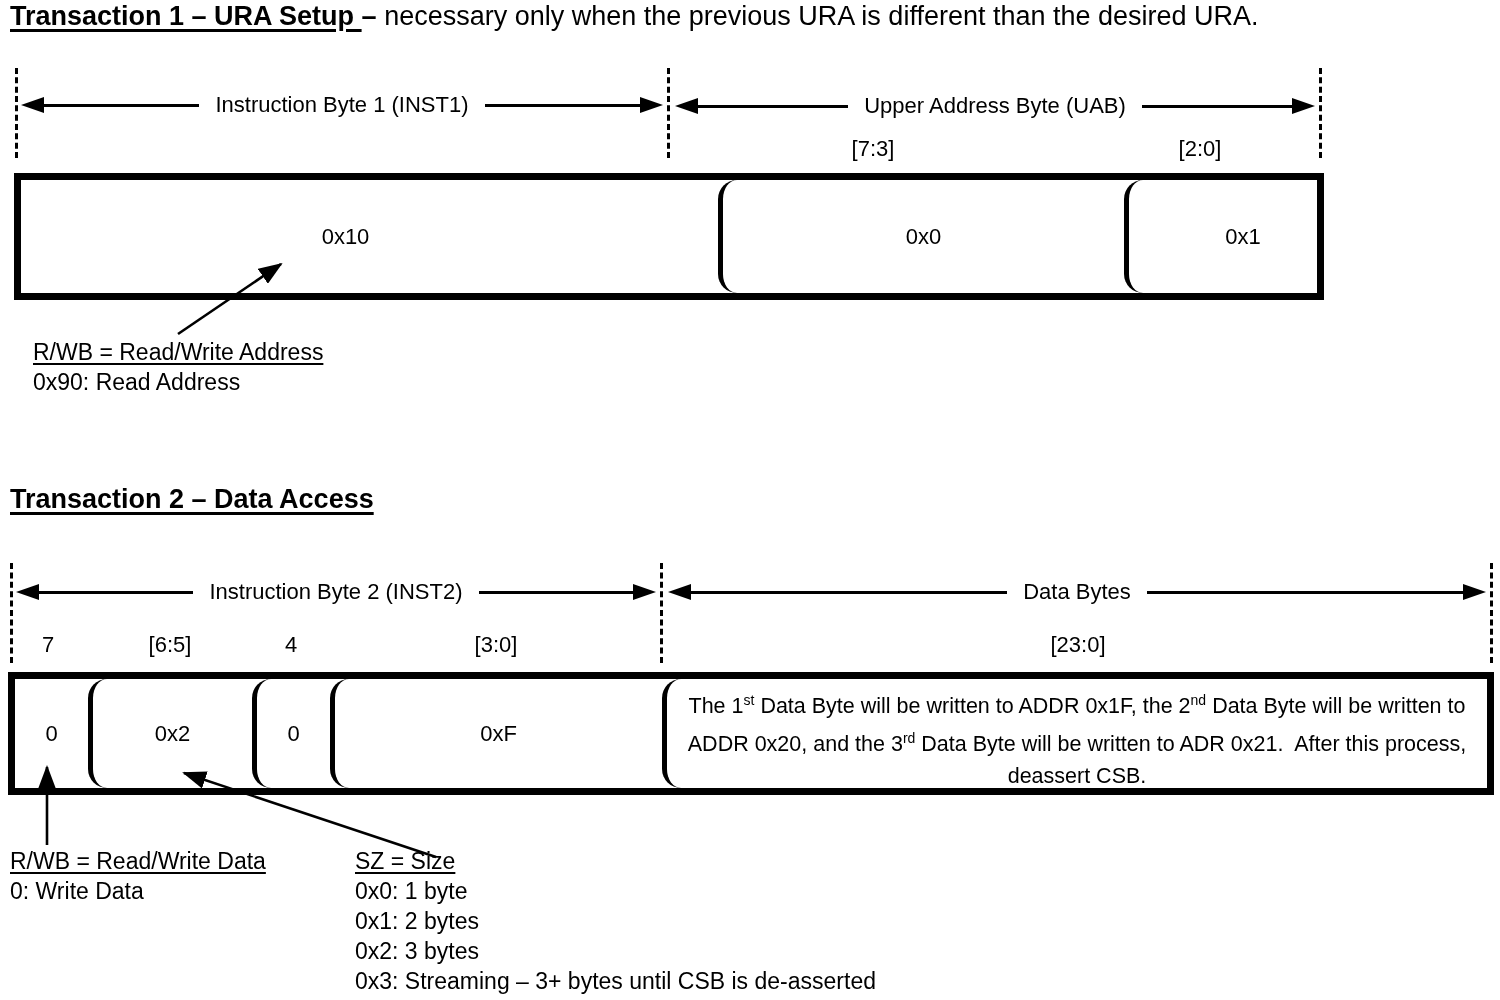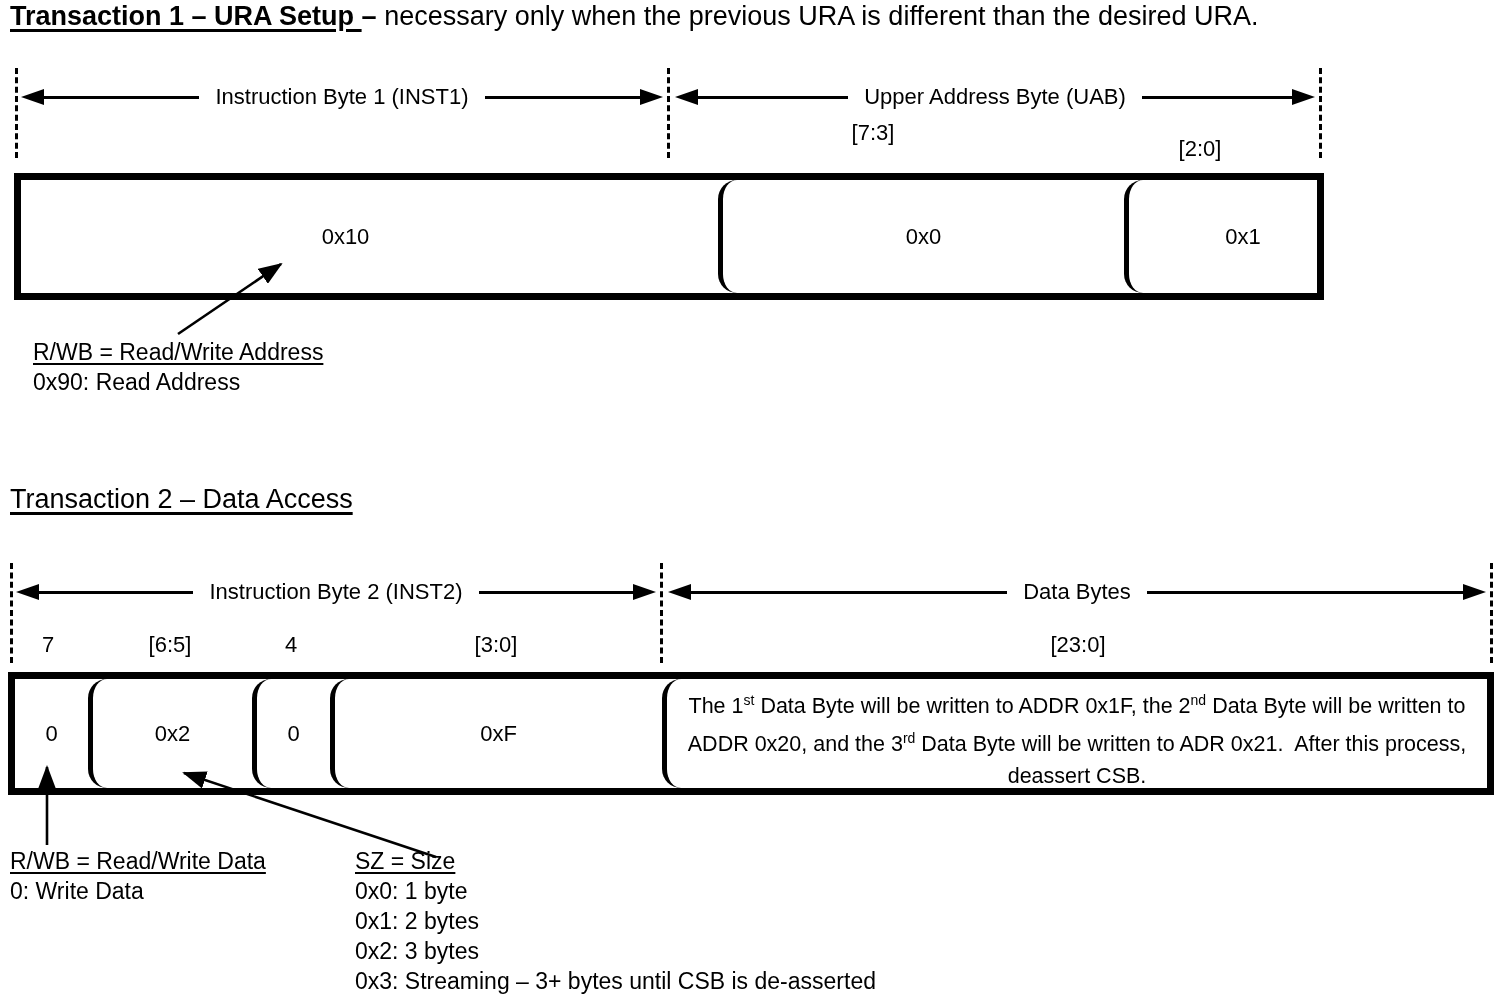--- a/index.html
+++ b/index.html
@@ -6,21 +6,21 @@
   body {
     width:1500px; height:1000px; background:#ffffff; color:#000000;
     font-family:"Liberation Sans", sans-serif; position:relative; overflow:hidden;
   }
   .abs { position:absolute; }
 
   
   .title { font-size:27px; white-space:nowrap; }
   .title .bold-u { font-weight:bold; text-decoration:underline; text-decoration-thickness:3px; text-underline-offset:4px; }
   .title .bold { font-weight:bold; }
-  .heading { font-size:27px; font-weight:normal; text-decoration:underline; text-decoration-thickness:3px; text-underline-offset:4px; white-space:nowrap; }
+  .heading { font-size:27px; font-weight:bold; text-decoration:underline; text-decoration-thickness:3px; text-underline-offset:4px; white-space:nowrap; }
 
   
   .dash-v { width:0; border-left:3px dashed #000; }
 
   
   .dimspan { display:flex; align-items:center; height:24px; }
   .dimspan .line { flex:1; height:3px; background:#000; }
   .dimspan .label { margin:0 16px; font-size:22px; white-space:nowrap; }
   .ah-left  { width:0; height:0; border-top:8px solid transparent; border-bottom:8px solid transparent; border-right:23px solid #000; }
   .ah-right { width:0; height:0; border-top:8px solid transparent; border-bottom:8px solid transparent; border-left:23px solid #000; }
@@ -48,37 +48,37 @@
 <body>
 
 <div class="abs title" style="left:10px; top:1px;">
   <span class="bold-u">Transaction 1 – URA Setup </span><span class="bold">– </span><span>necessary only when the previous URA is different than the desired URA.</span>
 </div>
 
 <div class="abs dash-v" style="left:15px;  top:68px; height:90px;"></div>
 <div class="abs dash-v" style="left:667px; top:68px; height:90px;"></div>
 <div class="abs dash-v" style="left:1319px;top:68px; height:90px;"></div>
 
-<div class="abs dimspan" style="left:21px; top:85px; width:642px;">
+<div class="abs dimspan" style="left:21px; top:93px; width:642px;">
   <div class="ah-left"></div>
   <div class="line"></div>
   <div class="label">Instruction Byte 1 (INST1)</div>
   <div class="line"></div>
   <div class="ah-right"></div>
 </div>
-<div class="abs dimspan" style="left:675px; top:85px; width:640px;">
+<div class="abs dimspan" style="left:675px; top:94px; width:640px;">
   <div class="ah-left"></div>
   <div class="line"></div>
   <div class="label">Upper Address Byte (UAB)</div>
   <div class="line"></div>
   <div class="ah-right"></div>
 </div>
 
 <div class="abs bitlabel" style="left:342px;  top:136px;margin-top:36px;">[7:0]</div>
-<div class="abs bitlabel" style="left:873px;  top:120px;text-align:center;">[7:3]</div>
+<div class="abs bitlabel" style="left:873px;  top:136px;text-align:center;">[7:3]</div>
 <div class="abs bitlabel" style="left:1200px; top:136px;">[2:0]</div>
 
 <div class="abs bytebox" style="left:14px; top:173px; width:1310px; height:127px;">
   <div class="cell" style="width:649px; flex:none;">0x10</div>
   <div class="cell bordered" style="width:406px; flex:none;margin-left:48px;">0x0</div>
   <div class="cell bordered" style="flex:1;padding-left:40px;">0x1</div>
 </div>
 
 <div class="abs callout" style="left:33px; top:337px;">
   <div class="u">R/WB = Read/Write Address</div>

